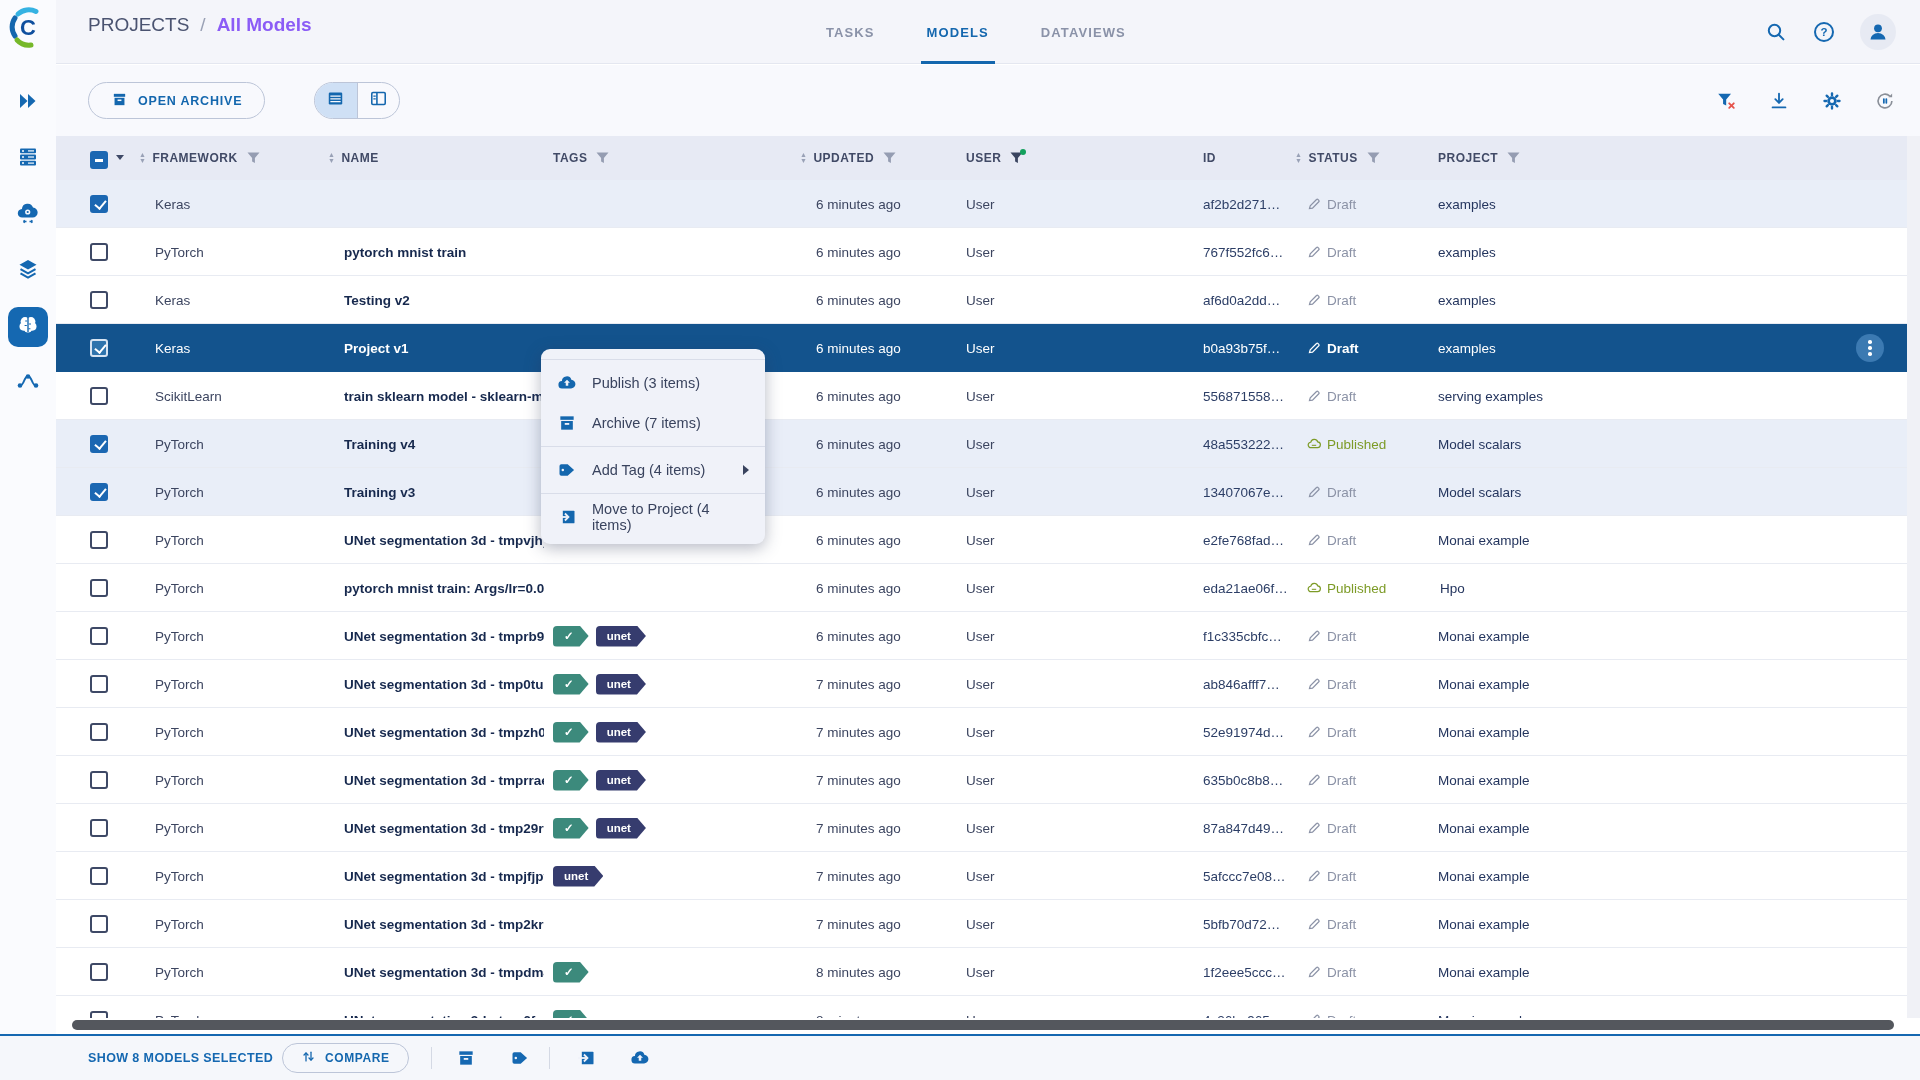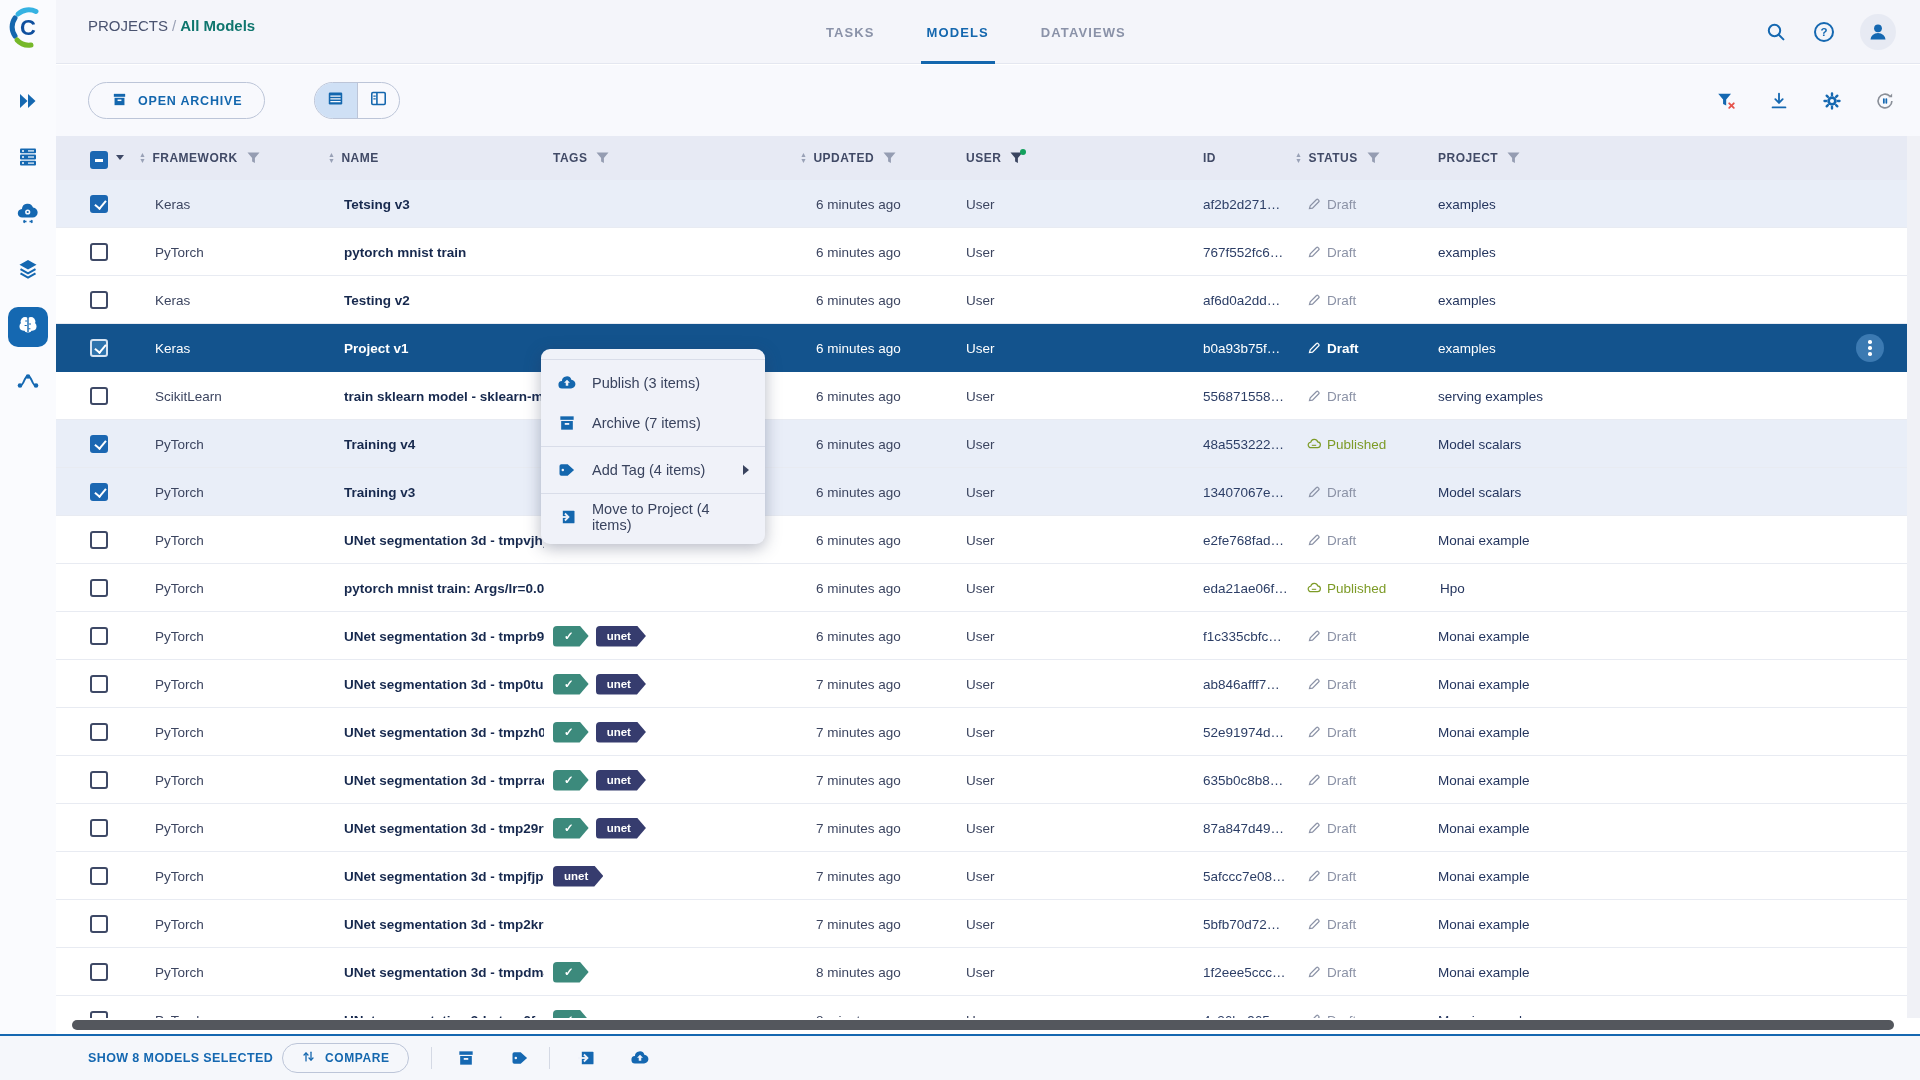--- a/index.html
+++ b/index.html
@@ -8,24 +8,24 @@
   
   .rail { position:absolute; left:0; top:0; width:56px; height:1080px; background:#fafbfe; z-index:30; display:flex; flex-direction:column; align-items:center; }
   .logo { margin-top:5px; width:44px; height:44px; cursor:pointer; }
   .rail-items { margin-top:34px; display:flex; flex-direction:column; gap:16px; align-items:center; }
   .rail-item { width:40px; height:40px; display:flex; align-items:center; justify-content:center; color:#1568b1; border-radius:10px; cursor:pointer; }
   .rail-item svg { width:24px; height:24px; }
   .rail-item.active { background:#1568b1; color:#ffffff; }
 
   
   .topbar { position:absolute; left:56px; top:0; right:0; height:64px; background:#f4f5fa; border-bottom:1px solid #e4e7f0; z-index:20; }
-  .crumbs { position:absolute; left:32px; top:0; height:50px; display:flex; align-items:center; gap:4px; font-size:15px; }
+  .crumbs { position:absolute; left:32px; top:0; height:50px; display:flex; align-items:center; gap:11px; font-size:19px; }
   .crumb-root { color:#4a5370; }
   .crumb-sep { color:#9aa1b5; }
-  .crumb-cur { color:#0f766e; font-weight:600; cursor:pointer; }
+  .crumb-cur { color:#8b5cf6; font-weight:600; cursor:pointer; }
   .tabs { position:absolute; left:770px; top:0; height:64px; display:flex; gap:52px; }
   .tab { height:64px; display:flex; align-items:center; font-size:13px; font-weight:700; letter-spacing:1.1px; color:#8a92a8; cursor:pointer; position:relative; }
   .tab.active { color:#1467ae; }
   .tab.active::after { content:""; position:absolute; left:-6px; right:-6px; bottom:0; height:3px; background:#1467ae; }
   .top-icons { position:absolute; right:24px; top:0; height:64px; display:flex; align-items:center; gap:24px; color:#1568b1; }
   .top-icons .tico { width:24px; height:24px; cursor:pointer; display:flex; align-items:center; justify-content:center; }
   .avatar-wrap { width:36px; height:36px; border-radius:50%; background:#e7eaf3; display:flex; align-items:center; justify-content:center; cursor:pointer; }
 
   
   .toolbar { position:absolute; left:56px; top:65px; right:0; height:71px; background:#f8f9fd; z-index:19; }
@@ -361,21 +361,20 @@
           <path fill="currentColor" d="M0.5 0.5h12l-4.6 5.4v5.2L5.1 9.4V5.9z"></path>
         </svg>
       </span>
     </div>
   </div>
 
 <div class="rows" id="rows">
     <div class="row checked">
       <span class="cb on"></span>
       <span class="cell c-fw" style="left:99px;width:170px">Keras</span>
-      <span class="cell c-name" style="left:288px;width:200px">Tetsing v3</span>
       <span class="cell c-tags" style="left:497px;width:250px"></span>
       <span class="cell c-upd" style="left:760px;width:140px">6 minutes ago</span>
       <span class="cell c-user" style="left:910px;width:180px">User</span>
       <span class="cell c-id" style="left:1147px;width:100px">af2b2d271…</span>
       <span class="cell st-draft" style="left:1251px;width:120px">
         <span class="status-ico"><svg viewBox="0 0 16 16">
             <path d="M2.8 13.2l.9-3.1 7.2-7.2a1.1 1.1 0 0 1 1.6 0l1 1a1.1 1.1 0 0 1 0 1.6l-7.2 7.2z" fill="none" stroke="currentColor" stroke-width="1.4"></path>
           </svg></span>
         <span>Draft</span>
       </span>

